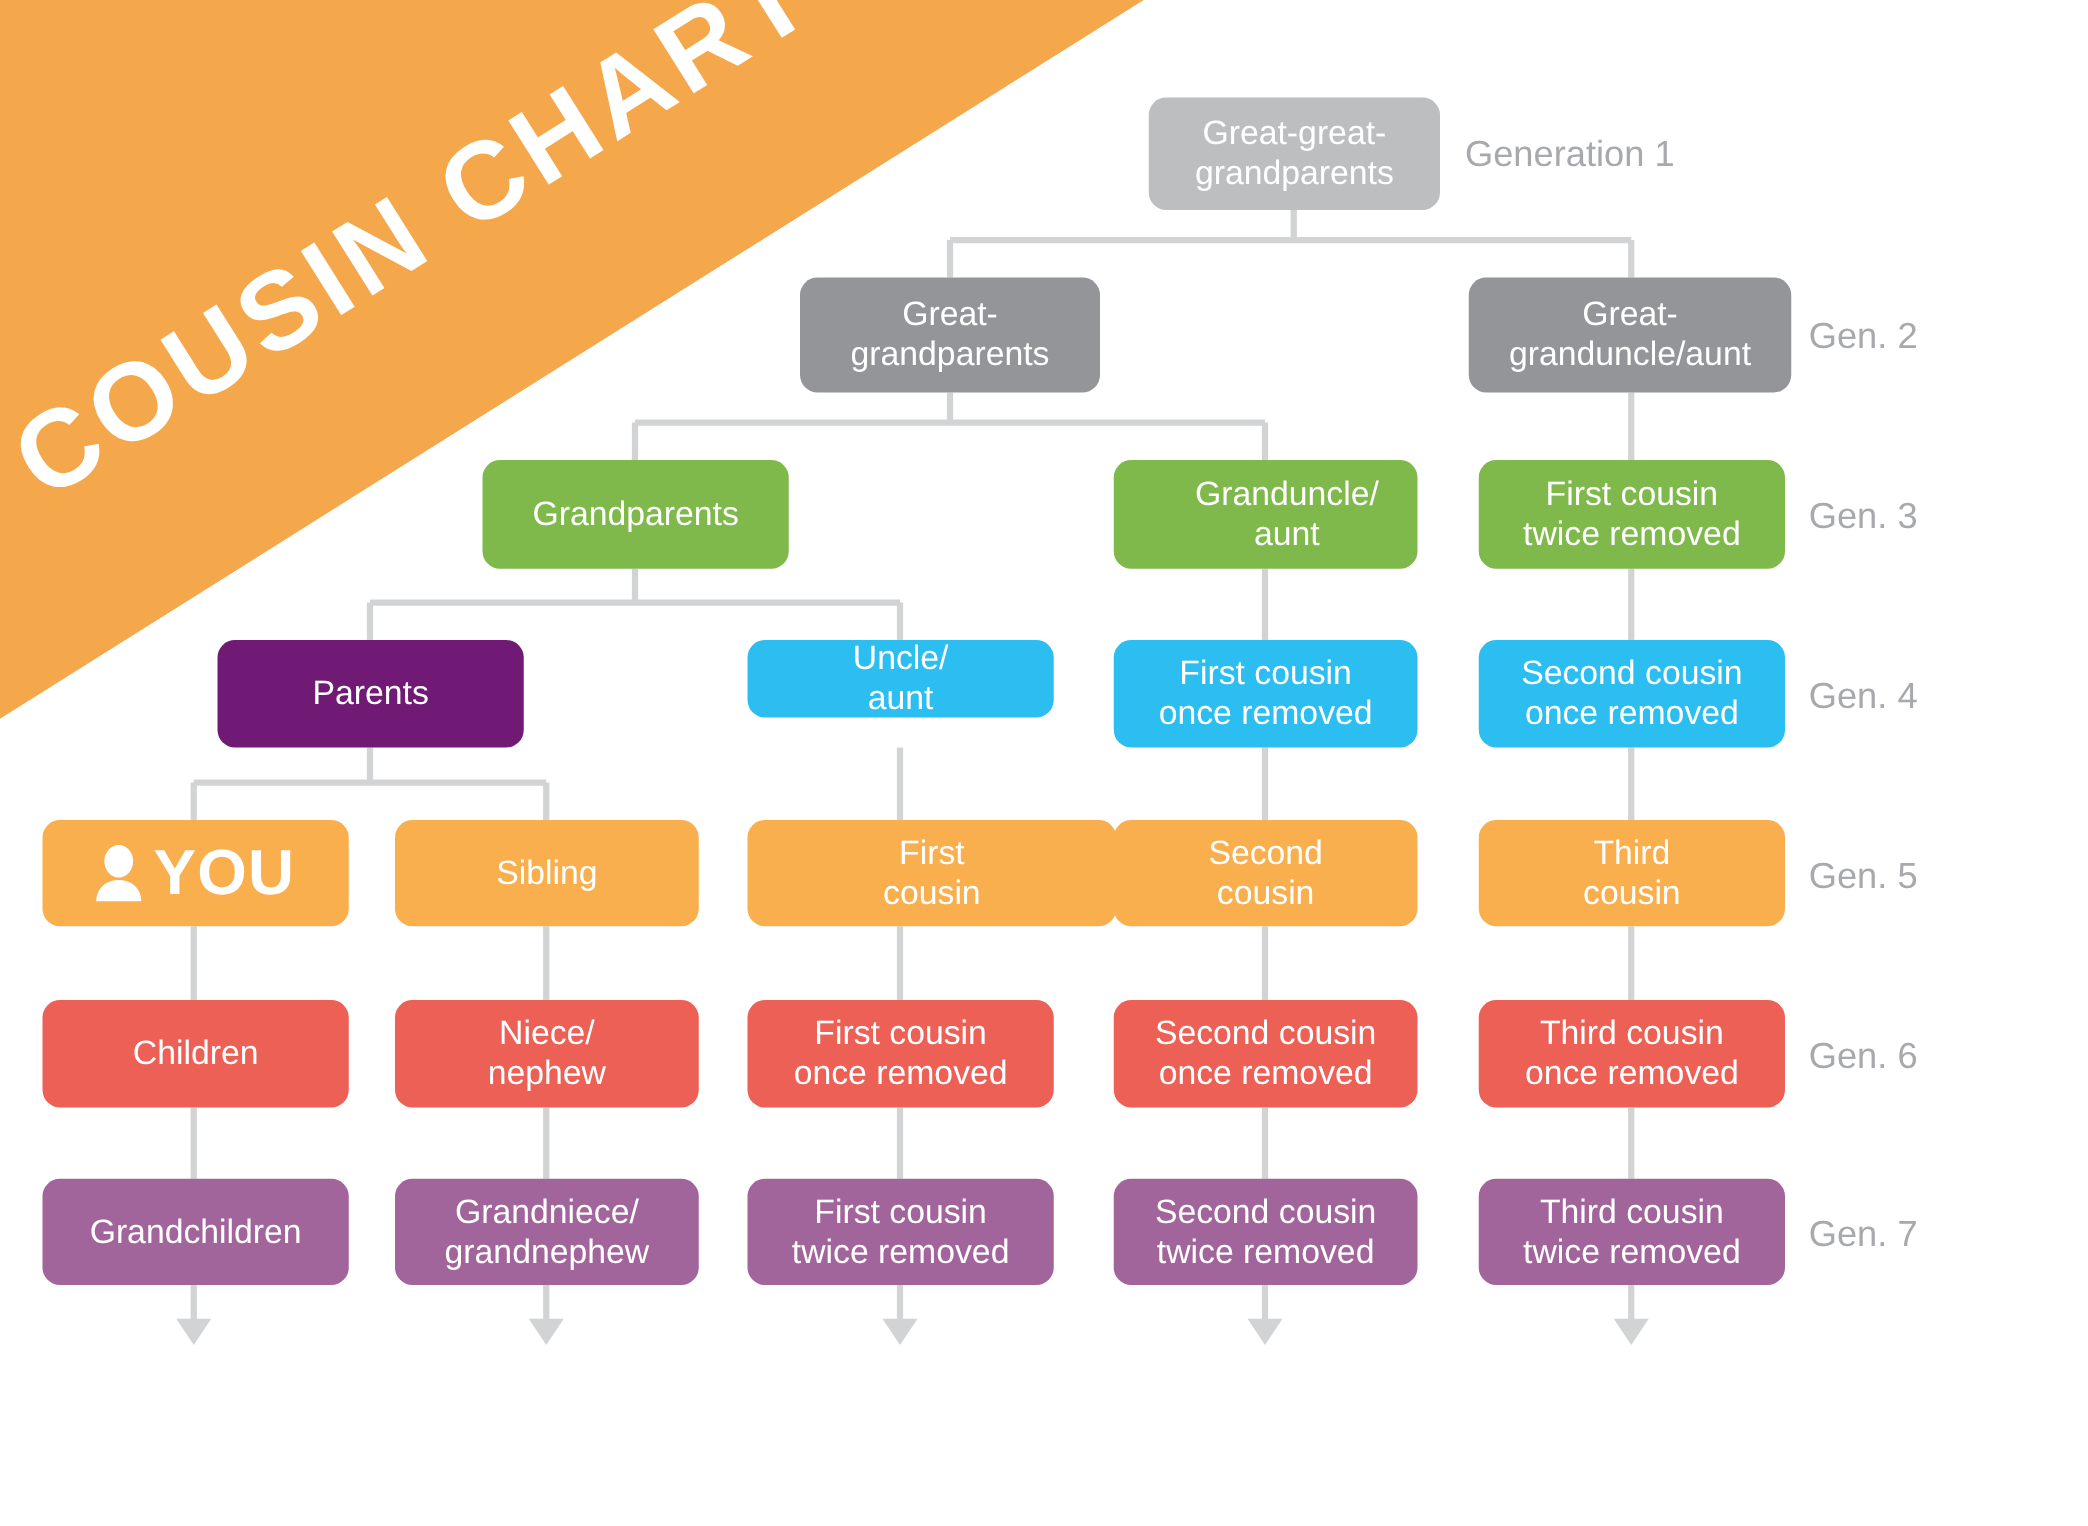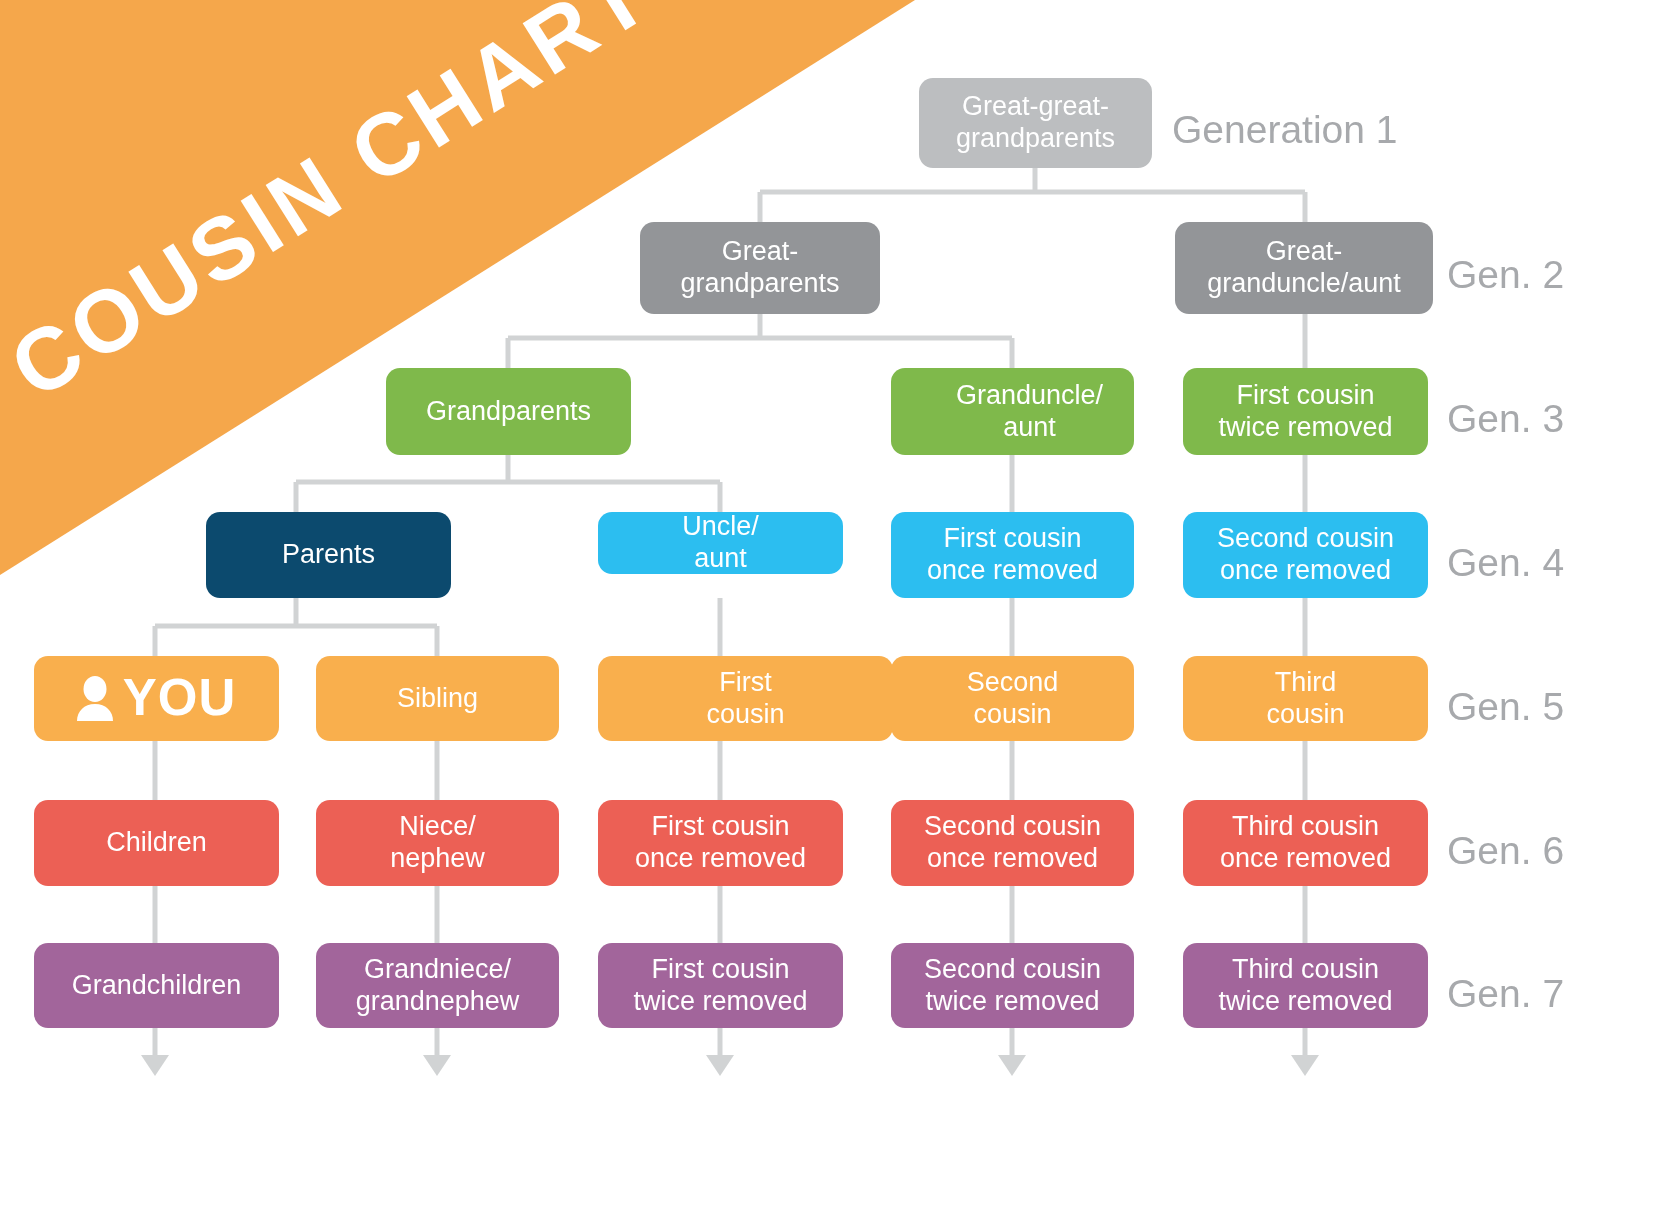--- a/index.html
+++ b/index.html
@@ -59,21 +59,21 @@
     gap:6px;
     padding-left:4px;
     text-align:right;
   }
   .you-icon{display:inline-flex;align-items:center;justify-content:center;}
 
   
   .genlabel{
     position:absolute;
     color:#A7A9AC;
-    font-size:39px;
+    font-size:29px;
     white-space:nowrap;
     z-index:3;
   }
 
   
   .footer{
     position:absolute;
     left:36px;top:1090px;
     color:#58595B;
     font-size:32px;
@@ -157,21 +157,21 @@
 granduncle/aunt</div>
   <div class="genlabel" style="left:1447px;top:253px;">Gen. 2</div>
 
   <div class="node" style="left:386px;top:368px;width:245px;height:87px;background:#7FB94B;">Grandparents</div>
   <div class="node" style="left:891px;top:368px;width:243px;height:87px;background:#7FB94B;padding-left:42px;">Granduncle/
 aunt</div>
   <div class="node" style="left:1183px;top:368px;width:245px;height:87px;background:#7FB94B;">First cousin
 twice removed</div>
   <div class="genlabel" style="left:1447px;top:397px;">Gen. 3</div>
 
-  <div class="node" style="left:174px;top:512px;width:245px;height:86px;background:#0c4a6e;margin-left:32px;">Parents</div>
+  <div class="node" style="left:174px;top:512px;width:245px;height:86px;background:#701a75;">Parents</div>
   <div class="node" style="left:598px;top:512px;width:245px;height:62px;background:#2CBEF0;">Uncle/
 aunt</div>
   <div class="node" style="left:891px;top:512px;width:243px;height:86px;background:#2CBEF0;">First cousin
 once removed</div>
   <div class="node" style="left:1183px;top:512px;width:245px;height:86px;background:#2CBEF0;">Second cousin
 once removed</div>
   <div class="genlabel" style="left:1447px;top:541px;">Gen. 4</div>
 
   <div class="node you" style="left:34px;top:656px;width:245px;height:85px;background:#F9AF4D;">
     <span class="you-icon">

